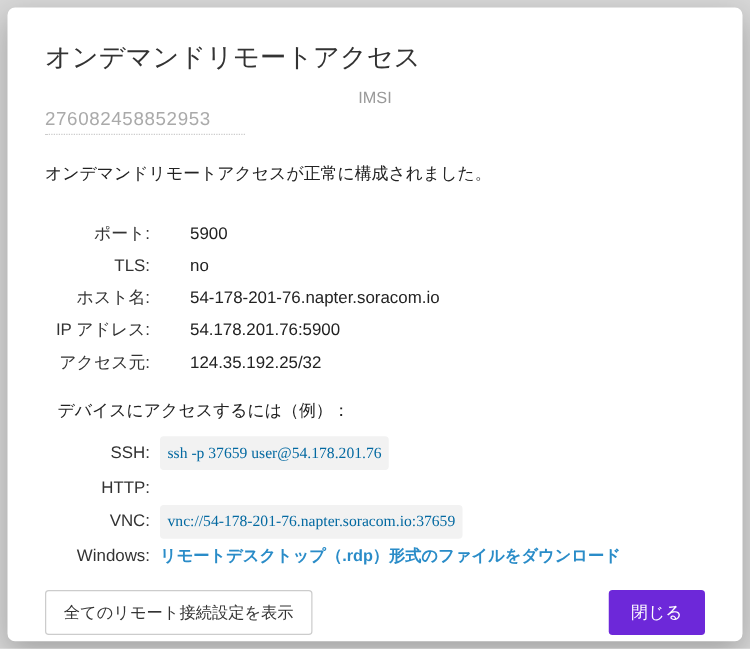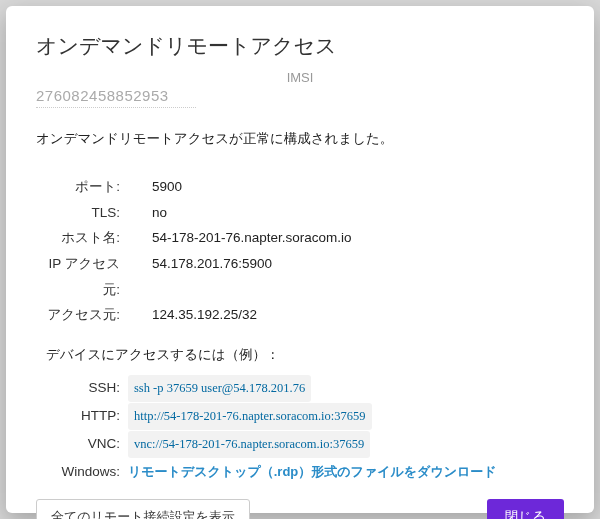--- a/index.html
+++ b/index.html
@@ -144,39 +144,38 @@
     </div>
     <div class="kv-row">
       <div class="kv-label">TLS:</div>
       <div class="kv-value">no</div>
     </div>
     <div class="kv-row">
       <div class="kv-label">ホスト名:</div>
       <div class="kv-value">54-178-201-76.napter.soracom.io</div>
     </div>
     <div class="kv-row">
-      <div class="kv-label">IP アクセス元:</div>
+      <div class="kv-label">IP アドレス:</div>
       <div class="kv-value">54.178.201.76:5900</div>
     </div>
     <div class="kv-row">
       <div class="kv-label">アクセス元:</div>
       <div class="kv-value">124.35.192.25/32</div>
     </div>
   </div>
 
   <div class="example-title">デバイスにアクセスするには（例）：</div>
 
   <div class="ex-table">
     <div class="ex-row">
       <div class="ex-label">SSH:</div>
       <span class="code">ssh -p 37659 user@54.178.201.76</span>
     </div>
     <div class="ex-row">
       <div class="ex-label">HTTP:</div>
-      <span class="code">http://54-178-201-76.napter.soracom.io:37659</span>
     </div>
     <div class="ex-row">
       <div class="ex-label">VNC:</div>
       <span class="code">vnc://54-178-201-76.napter.soracom.io:37659</span>
     </div>
     <div class="ex-row">
       <div class="ex-label">Windows:</div>
       <span class="link">リモートデスクトップ（.rdp）形式のファイルをダウンロード</span>
     </div>
   </div>

